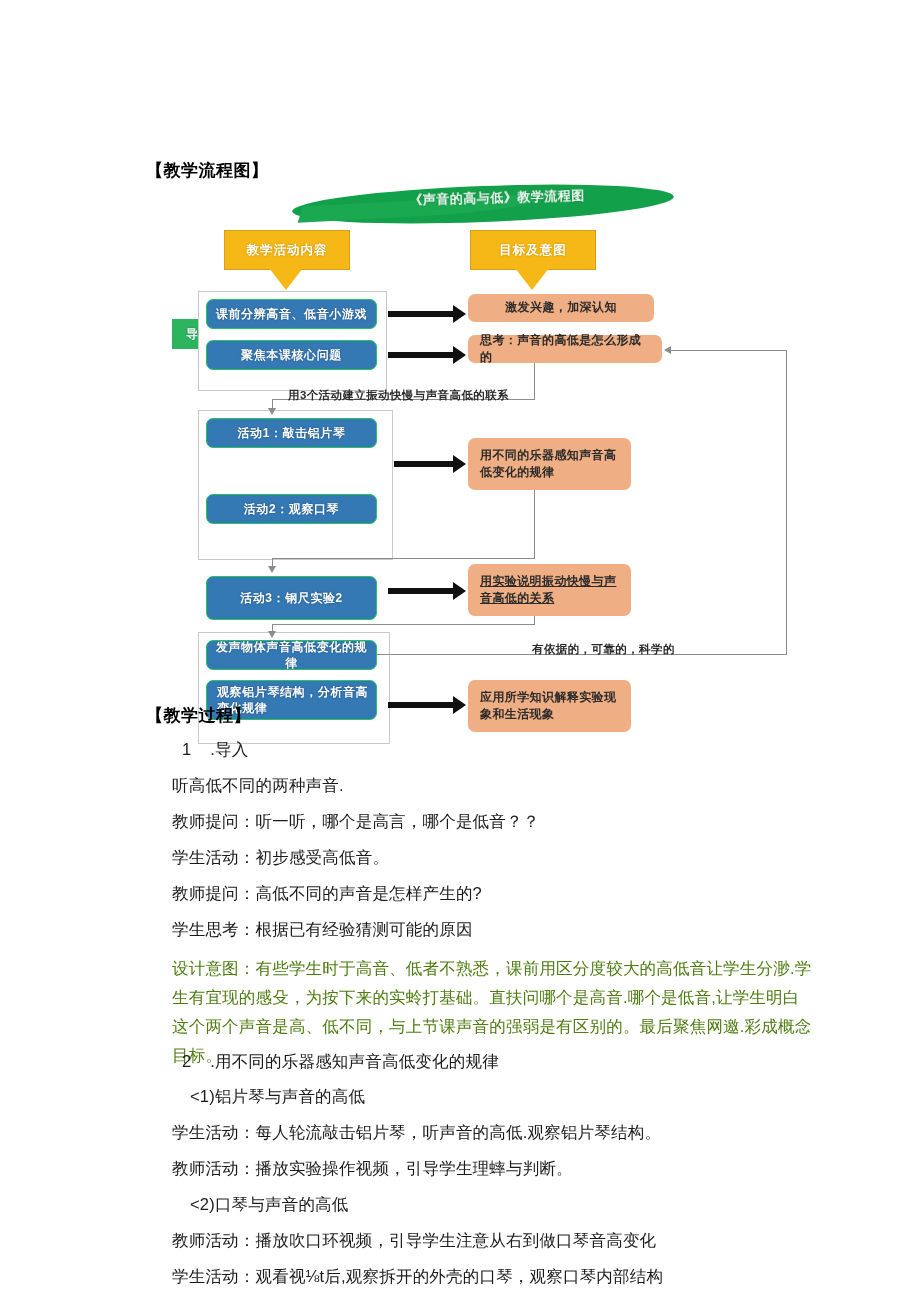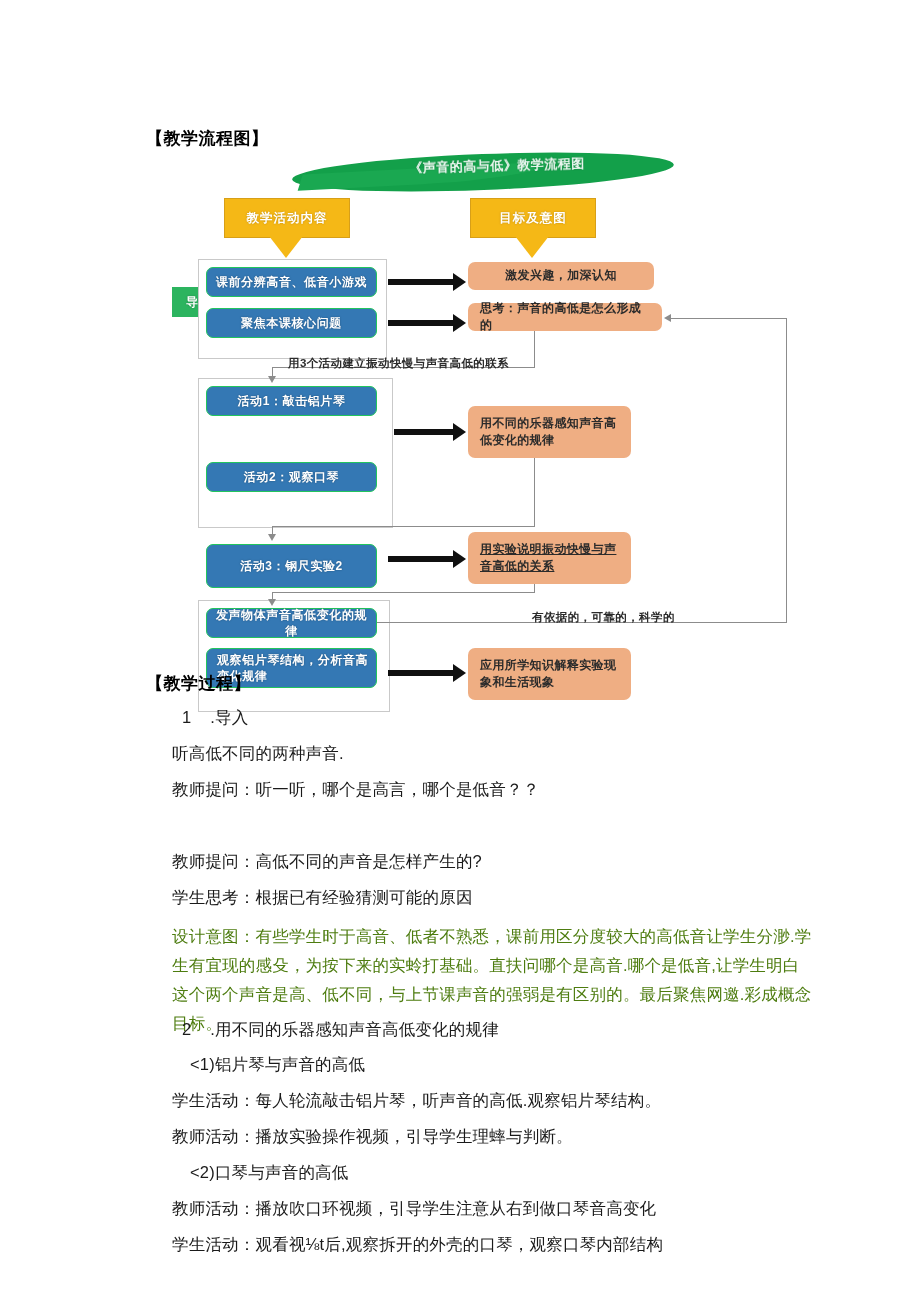--- a/index.html
+++ b/index.html
@@ -13,20 +13,21 @@
     position: relative;
     font-family: "Liberation Sans", "DejaVu Sans", sans-serif;
     color: #1a1a1a;
     overflow: hidden;
   }
 
   .page {
     position: absolute;
     inset: 0;
     padding: 11px;
+    margin-top: 32px;
   }
 
   
   .h-block {
     position: absolute;
     left: 146px;
     font-size: 17px;
     font-weight: 700;
     letter-spacing: .5px;
     color: #000;
@@ -321,20 +322,21 @@
 
   <div class="h-block" id="process-heading">【教学过程】</div>
 
   <div class="para indent2" style="top:706px;">
     <span>1</span>
     <span style="display:inline-block;width:14px"></span><span>.导入</span>
   </div>
 
   <div class="para indent1" style="top:742px;">听高低不同的两种声音.</div>
   <div class="para indent1" style="top:778px;">教师提问：听一听，哪个是高言，哪个是低音？？</div>
+  <div class="para indent1" style="top:814px;">学生活动：初步感受高低音。</div>
   <div class="para indent1" style="top:850px;">教师提问：高低不同的声音是怎样产生的?</div>
   <div class="para indent1" style="top:886px;">学生思考：根据已有经验猜测可能的原因</div>
 
   <div class="para red" style="top:922px; left:172px;">设计意图：有些学生时于高音、低者不熟悉，课前用区分度较大的高低音让学生分渺.学生有宜现的感殳，为按下来的实蛉打基础。直扶问哪个是高音.哪个是低音,让学生明白这个两个声音是高、低不同，与上节课声音的强弱是有区别的。最后聚焦网邀.彩成概念目标。</div>
 
   <div class="para indent2" style="top:1018px;">
     <span>2</span>
     <span style="display:inline-block;width:14px"></span><span>.用不同的乐器感知声音高低变化的规律</span>
   </div>
 

